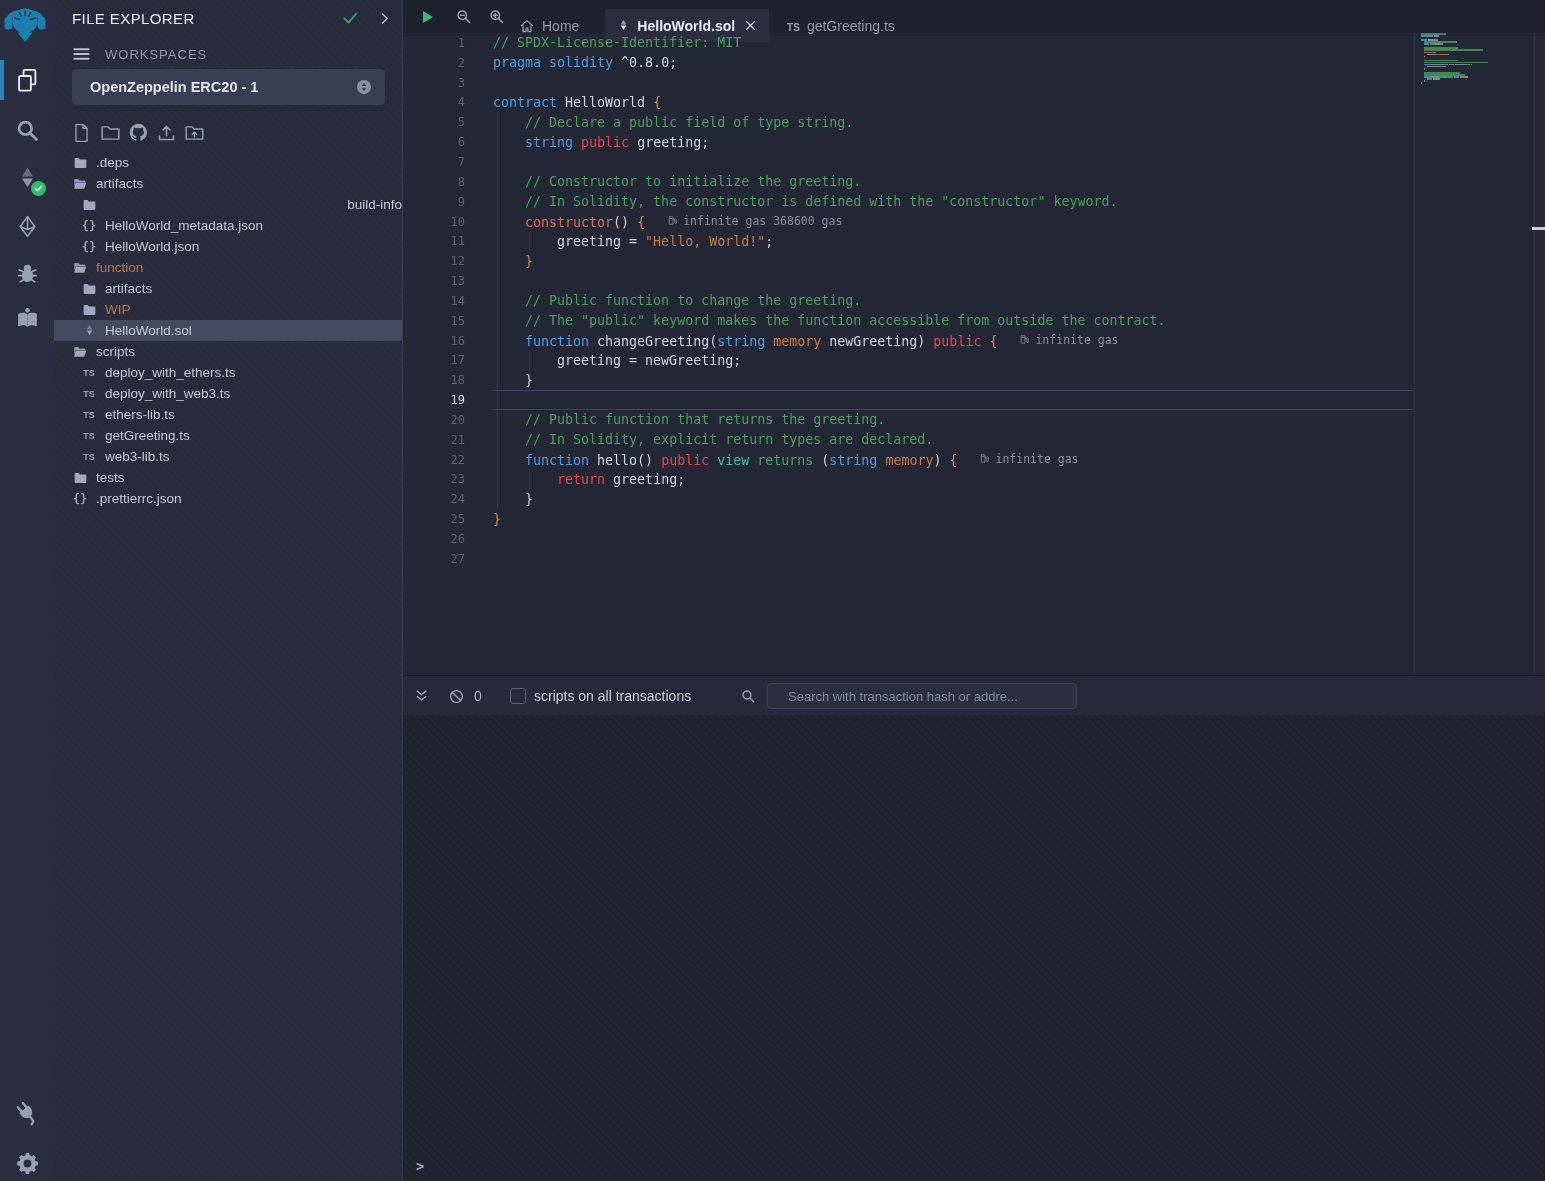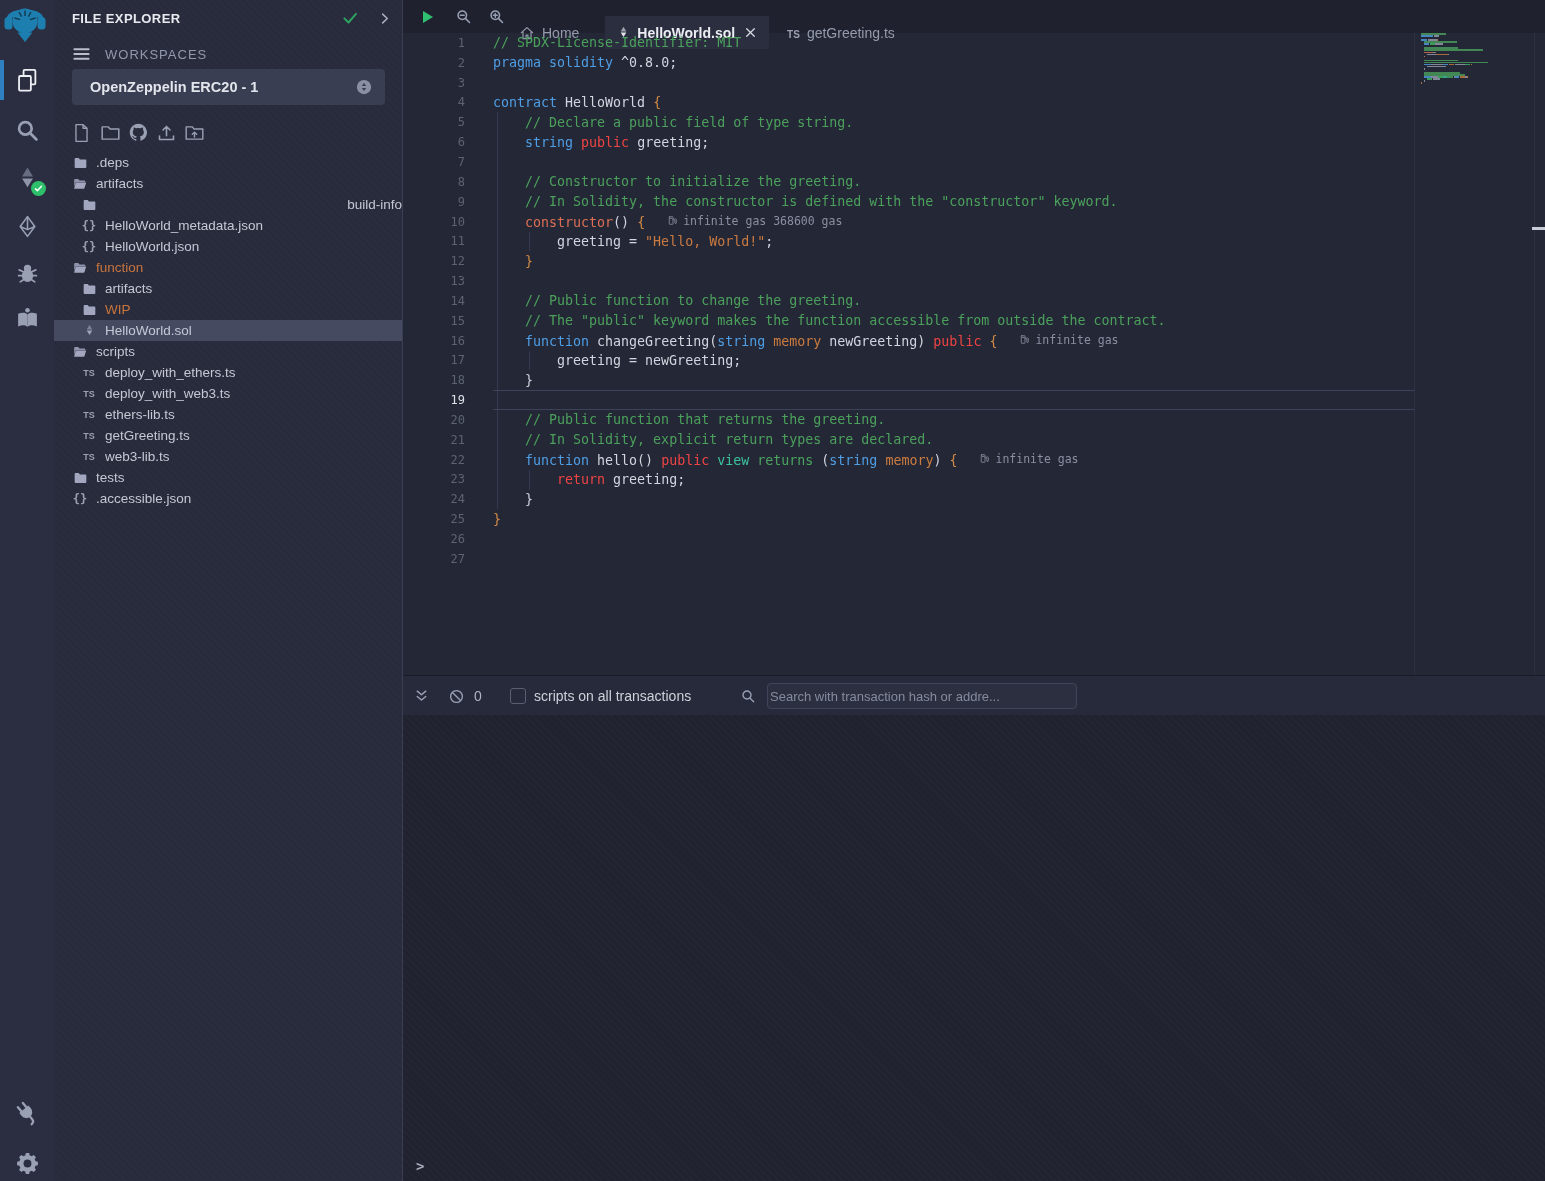--- a/index.html
+++ b/index.html
@@ -16,21 +16,21 @@
   .act-item .ind { position:absolute; left:0; top:2px; width:4px; height:40px; background:#2f80c0; }
   .act-item .badge { position:absolute; right:8px; bottom:4px; width:15px; height:15px;
     border-radius:50%; background:#2ebf6a; display:flex; align-items:center; justify-content:center; }
   .logo-item { position:absolute; left:3px; top:2px; width:48px; height:48px; }
 
   
   .side-panel { position:absolute; left:54px; top:0; width:349px; height:1181px;
     background:#282b3c; border-right:1px solid #3a3e52;
     background-image:repeating-linear-gradient(45deg, rgba(255,255,255,.012) 0 2px, transparent 2px 5px); }
   .fe-header { position:absolute; left:18px; top:7px; right:10px; height:22px; display:flex; align-items:center; }
-  .fe-title { color:#e8eaf0; font-size:13px; font-weight:700; letter-spacing:.4px; flex:1; }
+  .fe-title { color:#e8eaf0; font-size:15px; font-weight:400; letter-spacing:.4px; flex:1; }
   .fe-check { color:#2ea35f; margin-right:18px; }
   .fe-chev  { color:#aab0c0; }
   .ws-row { position:absolute; left:18px; top:44px; height:20px; display:flex; align-items:center; gap:14px; }
   .ws-label { color:#9298ab; font-size:13px; letter-spacing:1px; }
   .ws-burger { color:#b9bdcc; }
   .ws-select { position:absolute; left:18px; top:69px; width:313px; height:36px; background:#3a3e52;
     border-radius:4px; display:flex; align-items:center; padding:0 12px 0 18px; cursor:pointer; }
   .ws-name { flex:1; color:#e3e5ec; font-size:14.5px; font-weight:600; }
   .fe-toolbar { position:absolute; left:18px; top:122px; display:flex; gap:9px; color:#9aa0b4; }
   .fe-toolbar .tbtn { width:19px; height:22px; cursor:pointer; }
@@ -43,21 +43,21 @@
   .tree-row.accent .ticon { color:#a2a6bf; }
   .mini-txt { font-size:9px; font-weight:700; letter-spacing:0; color:#9ba0b2; font-family:"Liberation Sans",sans-serif; }
   .braces-txt { font-size:12px; font-weight:700; color:#9ba0b2; font-family:"DejaVu Sans Mono",monospace; }
 
   
   .editor { position:absolute; left:403px; top:0; width:1142px; height:675px; background:#242735; }
   .tabbar { position:absolute; left:0; top:0; right:0; height:33px; background:#1f222e; display:flex; align-items:center; }
   .tb-icon { position:absolute; top:0; height:33px; display:flex; align-items:center; justify-content:center;
     color:#9aa0b4; cursor:pointer; width:24px; }
   .play { color:#2fbf71; }
-  .tabs { position:absolute; left:102px; top:16px; height:33px; display:flex; }
+  .tabs { position:absolute; left:102px; top:9px; height:33px; display:flex; }
   .tab { height:33px; display:flex; align-items:center; gap:7px; padding:0 14px; color:#959bad;
     font-size:14px; cursor:pointer; white-space:nowrap; }
   .tab.active { background:#2a2e3f; color:#eceef3; font-weight:600; margin-left:12px; padding:0 12px; }
   .tab .close { color:#d7dae2; margin-left:2px; display:flex; }
   .tab .ts-badge { font-size:10px; font-weight:700; color:#9ba0b2; }
   .tab.active + .tab { margin-left:4px; }
 
   .code-area { position:absolute; left:0; top:33px; right:0; height:642px; overflow:hidden; }
   .code-lines { position:absolute; left:0; top:0; right:0; }
   .cline { position:relative; height:19.85px; display:flex; align-items:center;
@@ -88,21 +88,21 @@
     border-top:1px solid #191b26; }
   .t-icon { position:absolute; top:0; height:40px; display:flex; align-items:center; color:#9aa0b4; cursor:pointer; }
   .t-count { position:absolute; left:71px; top:0; height:40px; display:flex; align-items:center;
     color:#aeb3c2; font-size:14px; }
   .t-check { position:absolute; left:107px; top:12px; width:16px; height:16px; border:1px solid #5a5f74;
     border-radius:3px; background:#23263300; cursor:pointer; }
   .t-label { position:absolute; left:131px; top:0; height:40px; display:flex; align-items:center;
     color:#ced1da; font-size:14px; }
   .t-search-ic { left:337px; }
   .t-input { position:absolute; left:364px; top:7px; width:310px; height:26px; background:#2b2f40;
-    border:1px solid #40455b; border-radius:4px; color:#f9a8d4; font-size:13px; padding:0 2px;
+    border:1px solid #40455b; border-radius:4px; color:#f9a8d4; font-size:13px; padding:0 20px;
     font-family:"Liberation Sans",sans-serif; outline:none; }
   .t-input::placeholder { color:#858b9e; }
   .prompt { position:absolute; left:13px; bottom:7px; color:#a9adbb; font-size:14px; font-weight:700;
     font-family:"DejaVu Sans Mono",monospace; }
   svg { display:block; }
 </style>
 </head>
 <body>
 
 <div class="app">
@@ -385,21 +385,21 @@
             <svg width="15" height="14" viewBox="0 0 24 24">
               <path fill="currentColor" d="M2 5a1.5 1.5 0 0 1 1.5-1.5H9l2 2.5h9.5A1.5 1.5 0 0 1 22 7.5V19a1.5 1.5 0 0 1-1.5 1.5h-17A1.5 1.5 0 0 1 2 19z"></path>
             </svg>
           </span>
           <span class="tlabel">tests</span>
         </div>
         <div class="tree-row" style="padding-left: 18px;">
           <span class="ticon">
             <span class="braces-txt">{}</span>
           </span>
-          <span class="tlabel">.accessible.json</span>
+          <span class="tlabel">.prettierrc.json</span>
         </div>
       </div>
   </aside>
 
   <section class="editor">
     <div class="tabbar">
       <span class="tb-icon play" style="left:12px">
         <svg width="16" height="16" viewBox="0 0 24 24">
             <path d="M6 3l15 9-15 9z" fill="currentColor"></path>
           </svg>

